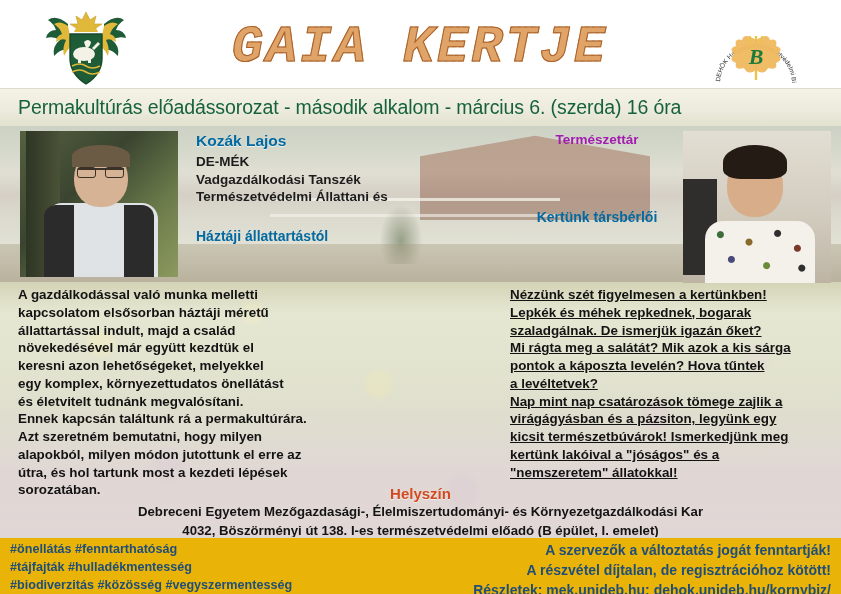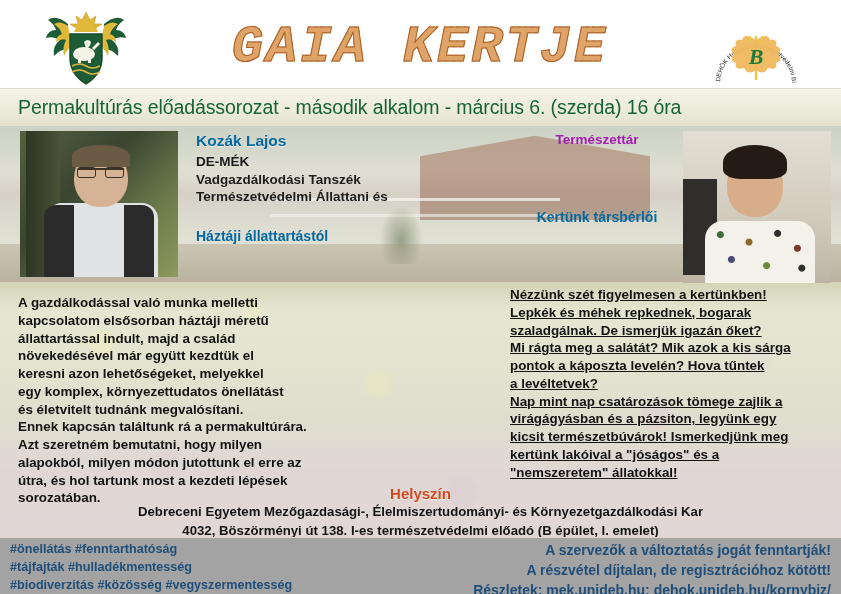--- a/index.html
+++ b/index.html
@@ -260,41 +260,41 @@
     background: linear-gradient(to bottom, rgba(196,194,160,0.55), rgba(255,255,255,0));
   }
 
   .para {
     position: absolute; z-index: 4;
     font-size: 13.4px; font-weight: bold;
     color: #131313;
     line-height: 1.325;
     white-space: pre-line;
   }
-  .para-left { left: 18px; top: 286px; width: 320px; margin-top: 8px; }
+  .para-left { left: 18px; top: 286px; width: 320px; }
   .para-right { left: 510px; top: 286px; width: 325px; text-decoration: underline; }
 
   .venue { position: absolute; z-index: 4; left: 0; top: 485px; width: 841px; text-align: center; }
   .venue-title {
     font-size: 15px; font-weight: bold;
     color: #d24a1f;
     text-shadow: 0 1px 0 rgba(255,255,255,0.55);
   }
   .venue-line {
     font-size: 13.2px; font-weight: bold;
     color: #141414;
     line-height: 1.42;
     margin-top: 1px;
   }
 
   
   .footer {
     position: absolute; left: 0; top: 537px;
     width: 841px; height: 57px;
-    background: #a3a3a3;
+    background: #eab308;
     z-index: 6;
     border-top: 1px solid #d8d8d2;
   }
   .hashtags {
     position: absolute; left: 10px; top: 3px;
     font-size: 12.6px; font-weight: bold;
     color: #1f4e79;
     line-height: 1.42;
     white-space: pre-line;
   }

